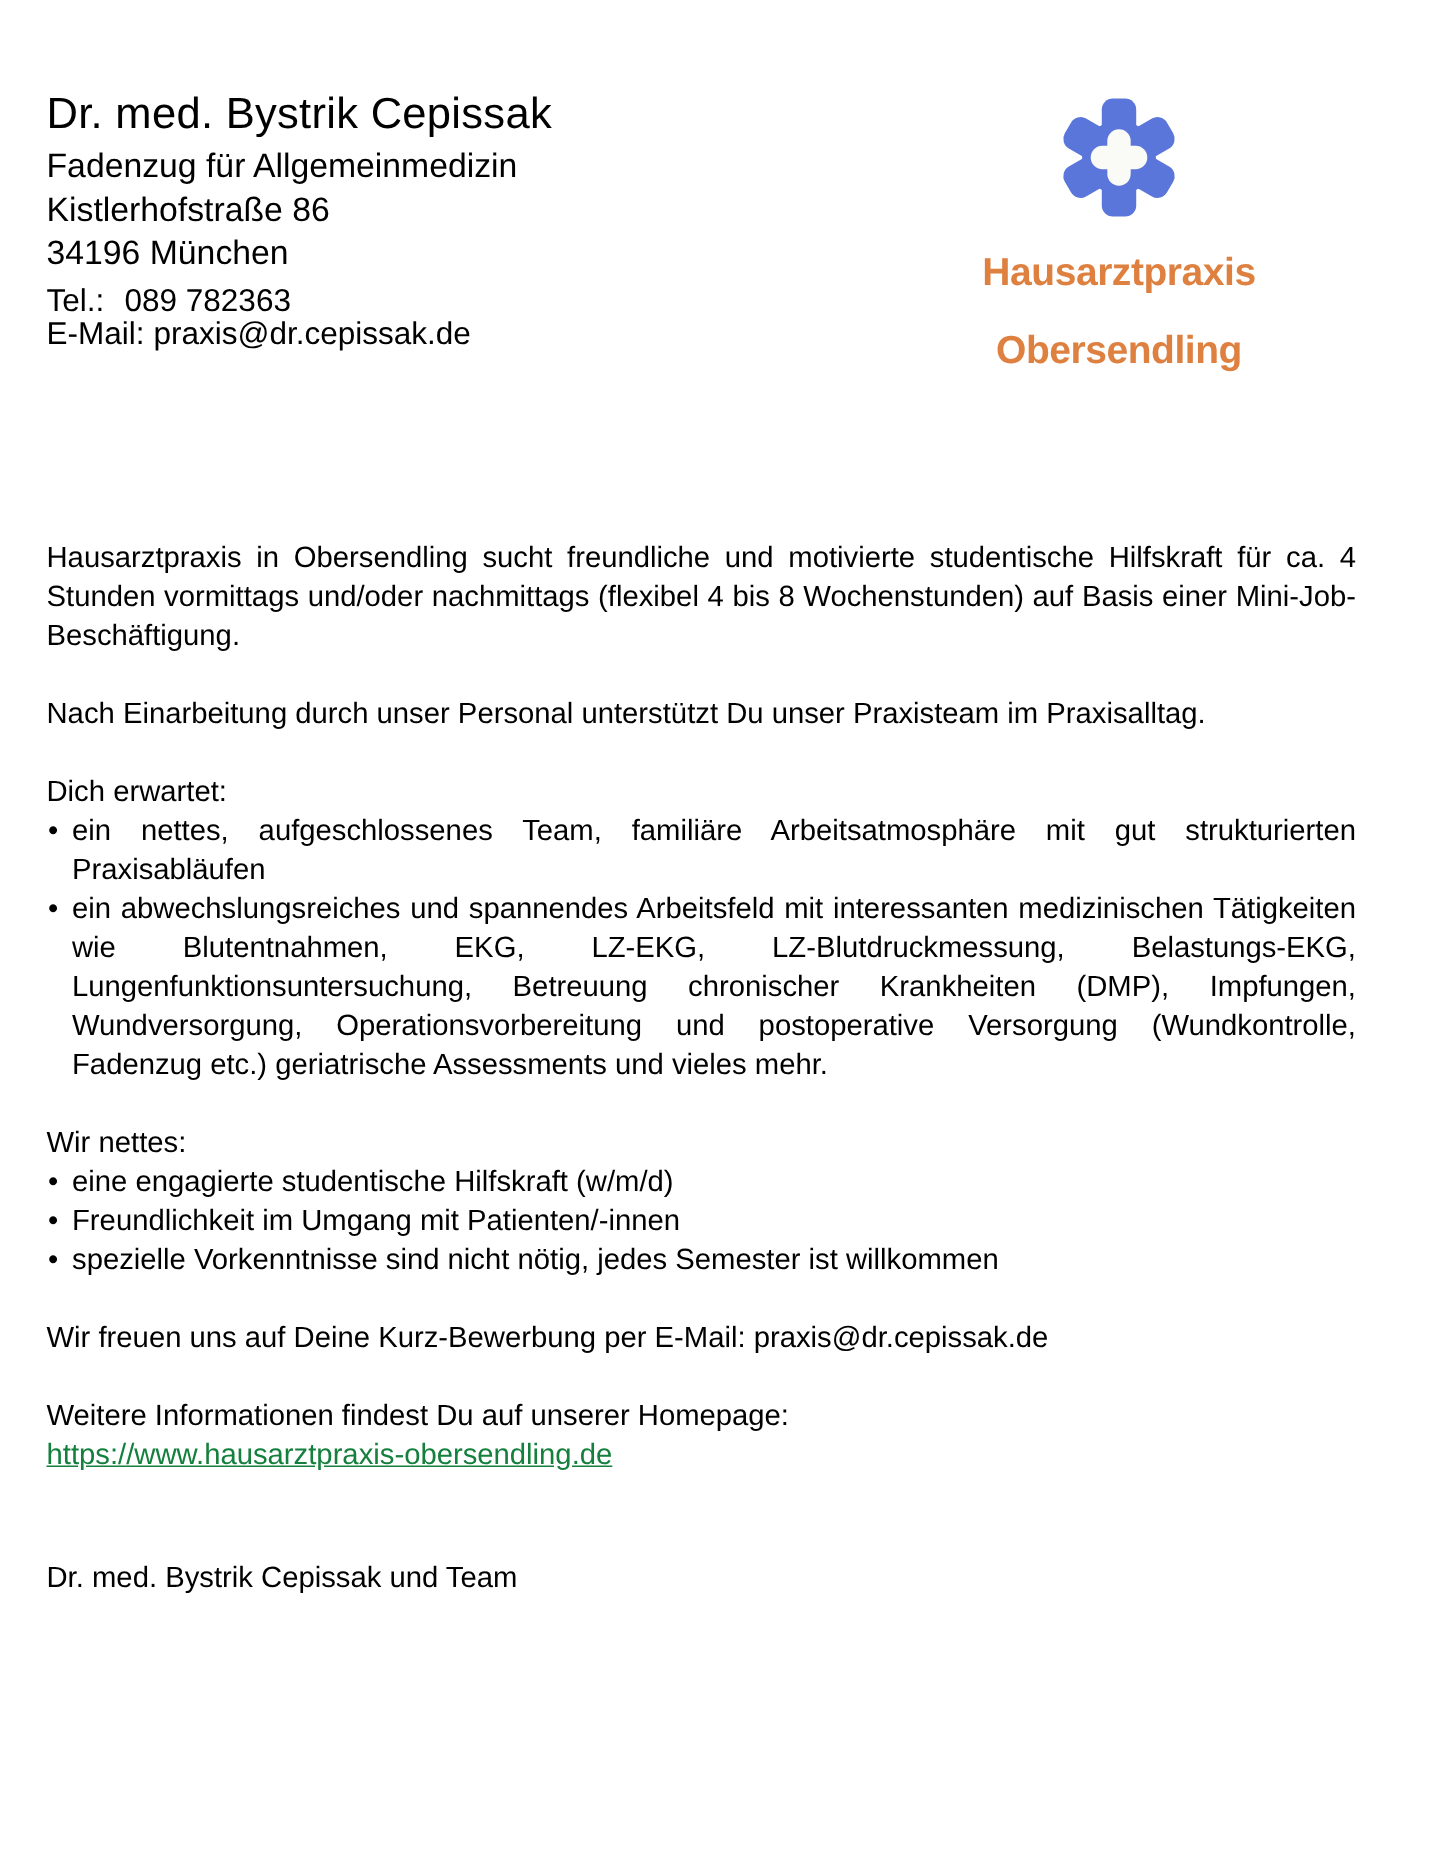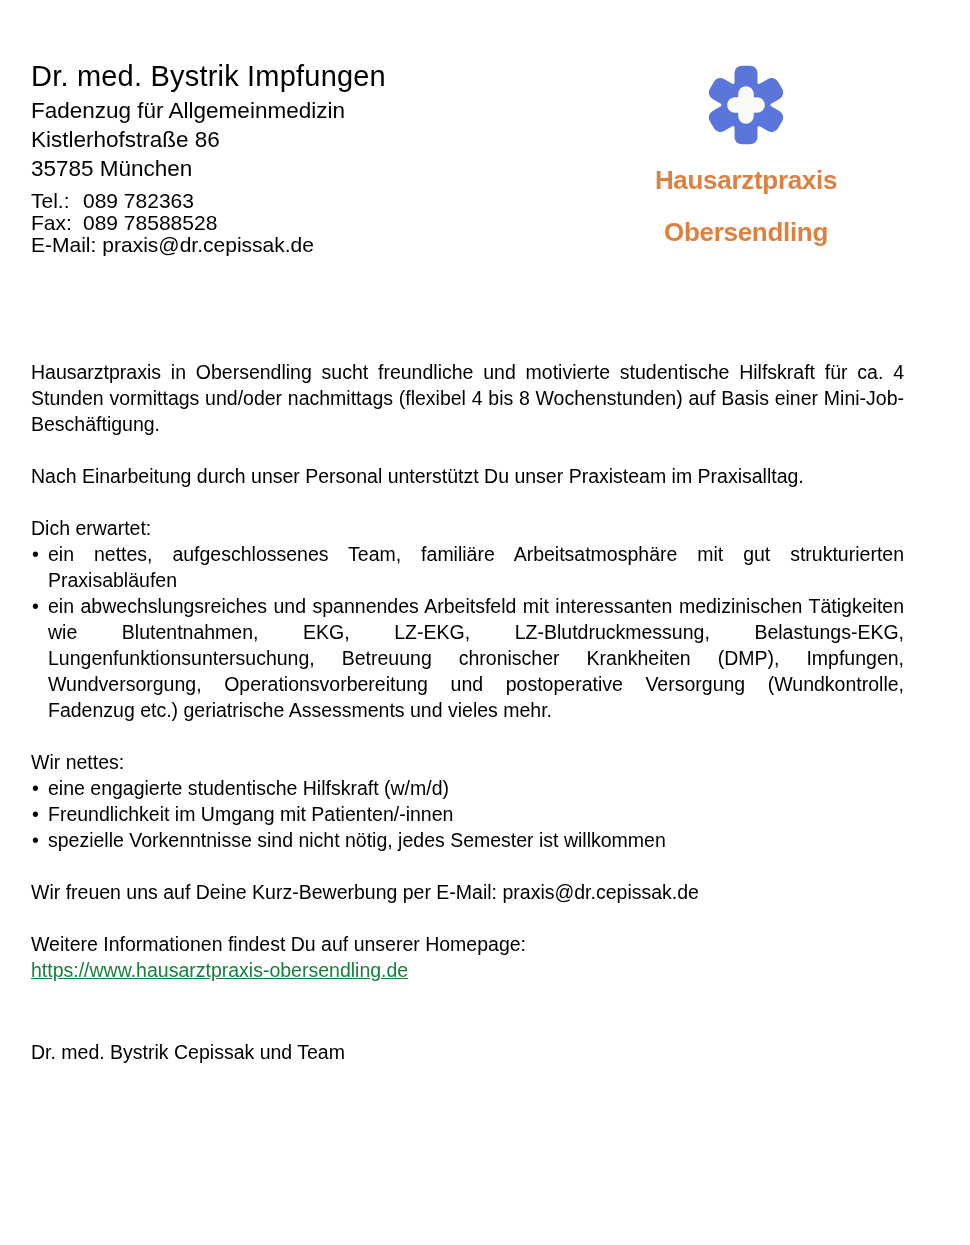--- a/index.html
+++ b/index.html
@@ -125,32 +125,28 @@
     margin-top: 56px;
     text-align: left;
   }
 </style>
 </head>
 <body>
 
 <div class="page">
 
   <div class="letterhead">
-    <div class="doctor-name">Dr. med. Bystrik Impfungen</div>
+    <div class="doctor-name">Dr. med. Bystrik Cepissak</div>
     <div class="doctor-line">Fadenzug für Allgemeinmedizin</div>
     <div class="doctor-line">Kistlerhofstraße 86</div>
-    <div class="doctor-line">35785 München</div>
+    <div class="doctor-line">34196 München</div>
     <div class="contact-block">
       <div class="contact-line">
         <span class="contact-label-fixed">Tel.:</span>
         <span>089 782363</span>
-      </div>
-      <div class="contact-line">
-        <span class="contact-label-fixed">Fax:</span>
-        <span>089 78588528</span>
       </div>
       <div class="contact-line">
         <span class="contact-label-plain">E-Mail:</span>
         <span>praxis@dr.cepissak.de</span>
       </div>
     </div>
   </div>
 
   <div class="logo">
     <svg class="logo-icon" viewBox="0 0 100 100" xmlns="http://www.w3.org/2000/svg">

